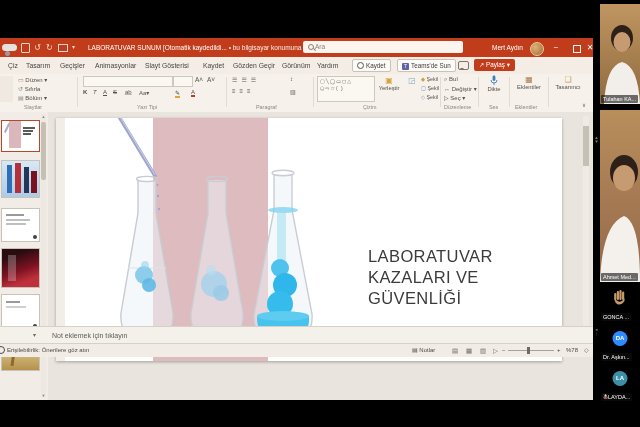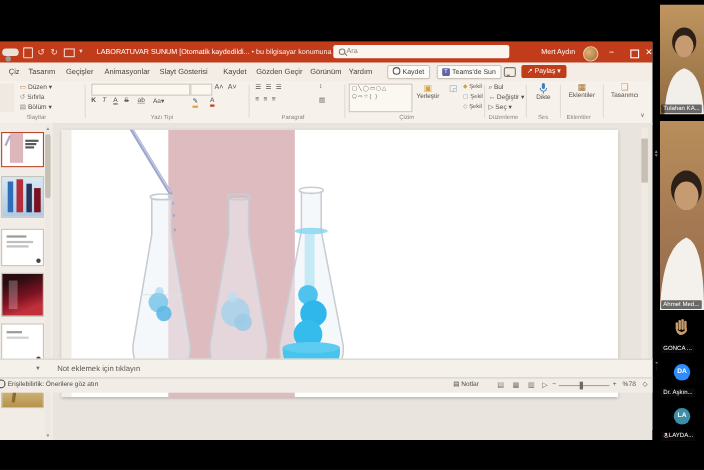--- a/index.html
+++ b/index.html
@@ -295,20 +295,21 @@
           <path d="M218,56 L218,92 L198,196 Q196,224 227,224 Q258,224 256,196 L236,92 L236,56" fill="rgba(236,242,247,0.5)" stroke="#C9CDD3" stroke-width="1.4"></path>
           <ellipse cx="227" cy="55" rx="11" ry="2.8" fill="none" stroke="#C9CDD3" stroke-width="1.4"></ellipse>
           <ellipse cx="227" cy="92" rx="15" ry="3" fill="#7AD2F0" opacity="0.75"></ellipse>
           <rect x="221" y="94" width="9" height="55" fill="#9FDDF2" opacity="0.55"></rect>
           <circle cx="224" cy="150" r="9" fill="#4FC2EE"></circle>
           <circle cx="229" cy="167" r="12" fill="#2FB6EA"></circle>
           <circle cx="224" cy="186" r="13" fill="#35BCEC"></circle>
           <path d="M201,198 Q200,222 227,222 Q255,222 253,198 Z" fill="#47C4EE"></path>
           <ellipse cx="227" cy="198" rx="26" ry="5" fill="#5ECCF0"></ellipse>
         </svg>
+        <div id="slide-title" class="abs">LABORATUVAR KAZALARI VE GÜVENLİĞİ</div>
         <div class="abs dotrow">
           <span class="dot"></span><span class="dot"></span><span class="dot"></span><span class="dot"></span>
         </div>
         <div id="slide-sub" class="abs">Önleme Yöntemleri ve İyileştirme Stratejileri</div>
       </div>
 
       <svg class="abs" style="left:350px;top:225px;" width="9" height="13" viewBox="0 0 9 13">
         <polygon points="0,0 0,10 2.4,7.8 4.1,11.6 5.7,10.8 4,7.2 7,7" fill="#111" stroke="#fff" stroke-width="0.7"></polygon>
       </svg>
 

